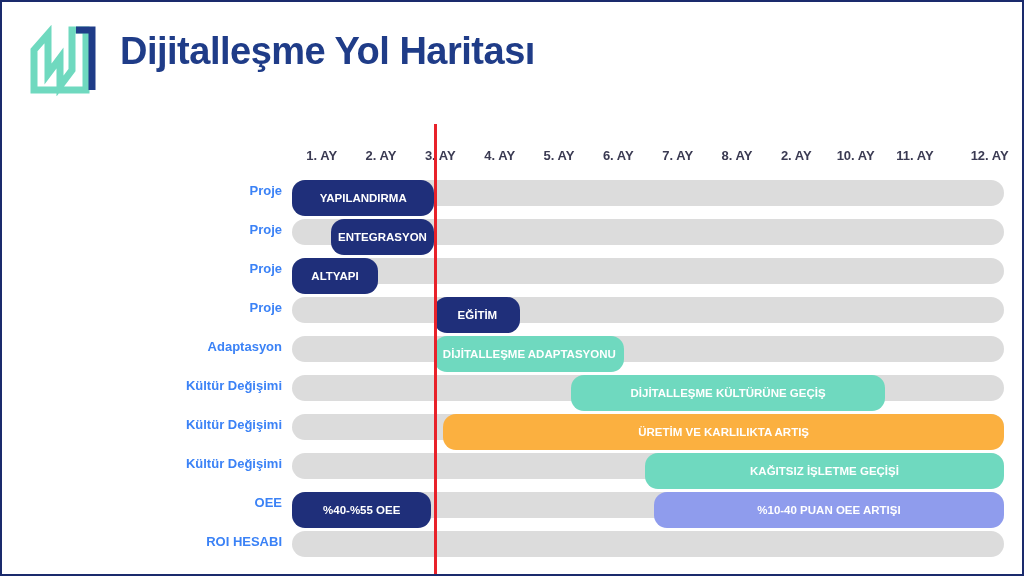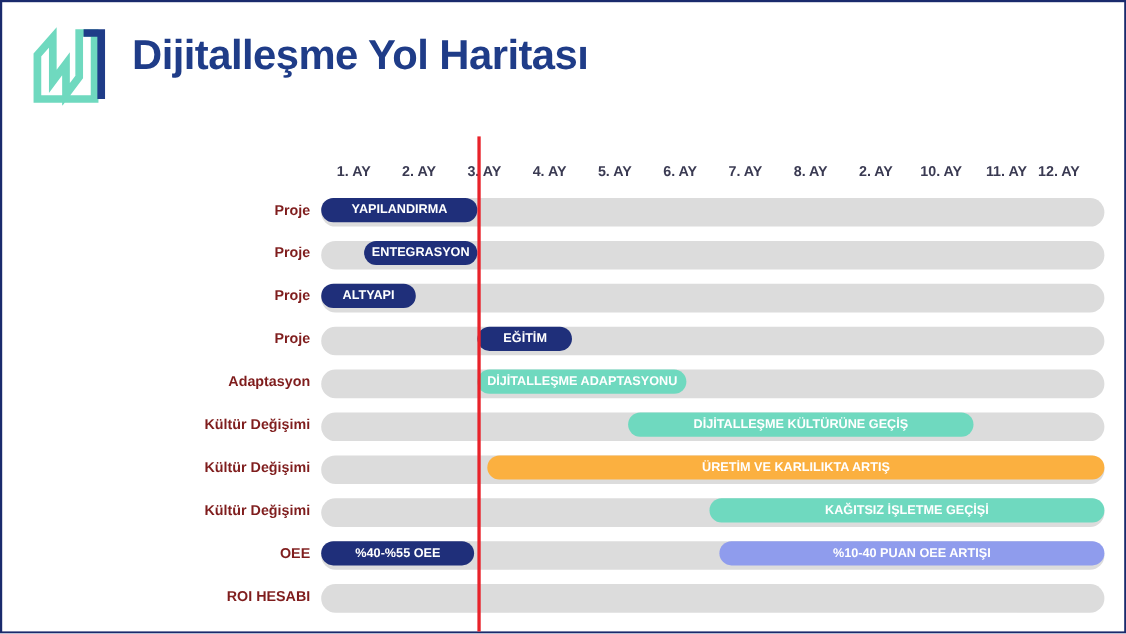--- a/index.html
+++ b/index.html
@@ -83,36 +83,36 @@
     height: 39px;
   }
   .row-label {
     position: absolute;
     left: 110px;
     width: 170px;
     top: 7px;
     text-align: right;
     font-size: 13px;
     font-weight: bold;
-    color: #7f1d1d;
+    color: #3b82f6;
     white-space: nowrap;
   }
   .track {
     position: absolute;
     left: 290px;
     top: 4px;
     width: 712px;
     height: 26px;
     background: #dcdcdc;
     border-radius: 13px;
   }
   .bar {
     position: absolute;
     top: 4px;
-    height: 22px;
+    height: 36px;
     border-radius: 13px;
     display: flex;
     align-items: center;
     justify-content: center;
     font-size: 11.5px;
     font-weight: bold;
     color: #ffffff;
     white-space: nowrap;
     box-sizing: border-box;
     padding: 0 6px;
@@ -147,21 +147,21 @@
         <div class="axis-tick" style="left: 59.3333px; width: 59.3333px;">2. AY</div>
         <div class="axis-tick" style="left: 118.667px; width: 59.3333px;">3. AY</div>
         <div class="axis-tick" style="left: 178px; width: 59.3333px;">4. AY</div>
         <div class="axis-tick" style="left: 237.333px; width: 59.3333px;">5. AY</div>
         <div class="axis-tick" style="left: 296.667px; width: 59.3333px;">6. AY</div>
         <div class="axis-tick" style="left: 356px; width: 59.3333px;">7. AY</div>
         <div class="axis-tick" style="left: 415.333px; width: 59.3333px;">8. AY</div>
         <div class="axis-tick" style="left: 474.667px; width: 59.3333px;">2. AY</div>
         <div class="axis-tick" style="left: 534px; width: 59.3333px;">10. AY</div>
         <div class="axis-tick" style="left: 593.333px; width: 59.3333px;">11. AY</div>
-        <div class="axis-tick" style="left: 641px; width: 59.3333px;">12. AY</div>
+        <div class="axis-tick" style="left: 668px; width: 59.3333px;">12. AY</div>
       </div>
     <div class="rows" id="rows">
         <div class="row">
           <div class="row-label">Proje</div>
           <div class="track" style="background: rgb(220, 220, 220);"></div>
           <div class="bar" style="left: 290px; width: 142.4px; background: rgb(31, 47, 122);">YAPILANDIRMA</div>
         </div>
         <div class="row">
           <div class="row-label">Proje</div>
           <div class="track" style="background: rgb(220, 220, 220);"></div>

